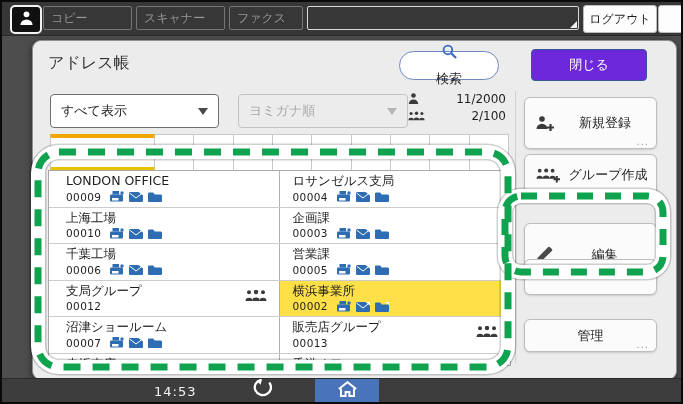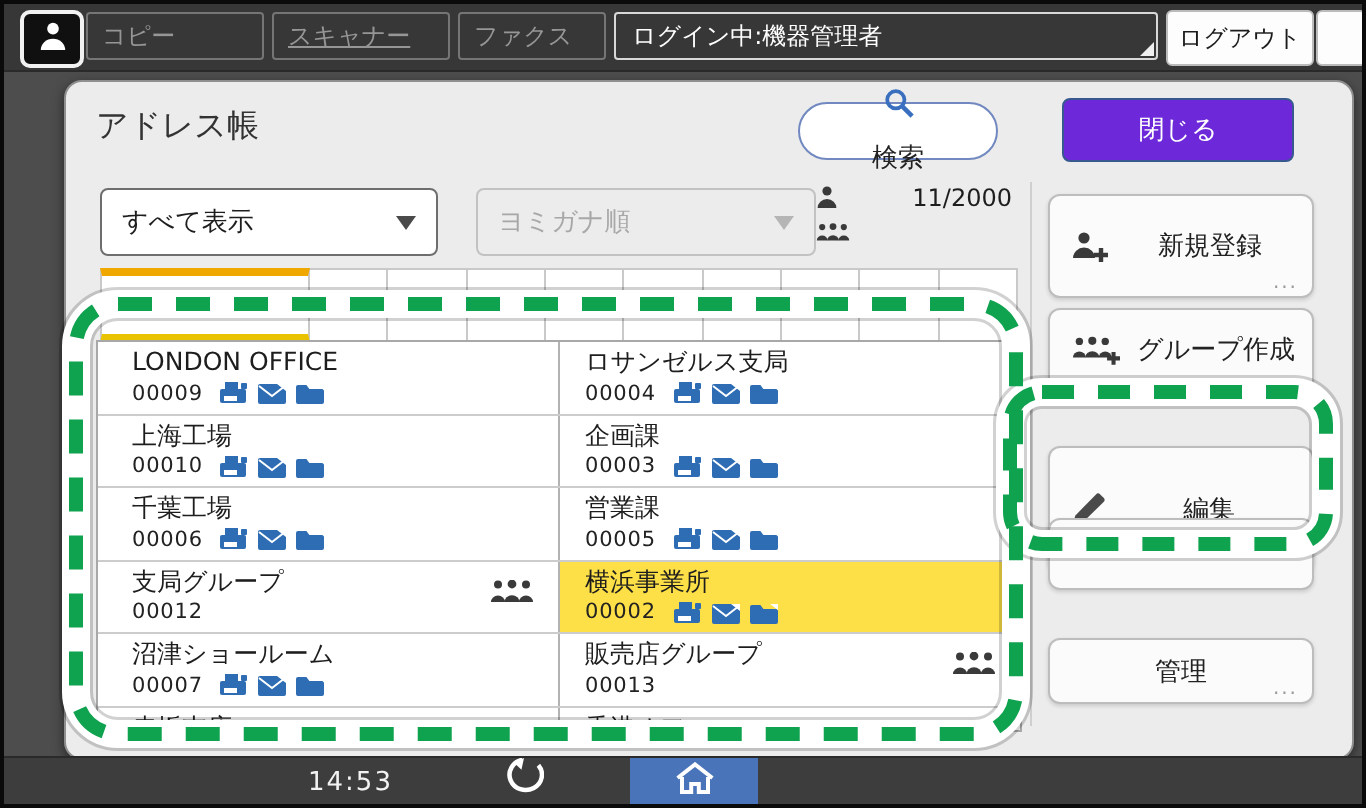--- a/index.html
+++ b/index.html
@@ -76,24 +76,23 @@
       <span>
         <svg width="15" height="15" viewBox="0 0 16 16">
             <g fill="#fff">
               <circle cx="8" cy="4.6" r="3.1"></circle>
               <path d="M1.5 16a6.5 6 0 0 1 13 0z"></path>
             </g>
           </svg>
       </span>
     </div>
     <div class="fn-tab" style="left:41px;width:89px;">コピー</div>
-    <div class="fn-tab" style="left:134px;width:89px;text-decoration:underline;">スキャナー</div>
+    <div class="fn-tab" style="left:134px;width:89px;">スキャナー</div>
     <div class="fn-tab" style="left:227px;width:74px;">ファクス</div>
     <div class="login-box">
-      <span>ログイン中:機器管理者</span>
       <span class="login-fold"></span>
     </div>
     <div class="logout-btn">ログアウト</div>
     <div class="moon-btn">
       <span>
         <svg width="13" height="17" viewBox="0 0 13 17">
             <path fill="#141414" d="M9.2 0A8.6 8.6 0 0 0 9.2 16.6 8.6 8.6 0 0 1 9.2 0z"></path>
           </svg>
       </span>
     </div>
@@ -141,20 +140,21 @@
               <g fill="#3a3a3a">
                 <circle cx="4" cy="2.3" r="2"></circle>
                 <circle cx="11" cy="2" r="2.2"></circle>
                 <circle cx="18" cy="2.3" r="2"></circle>
                 <path d="M0.5 11a3.5 3.2 0 0 1 7 0z"></path>
                 <path d="M7.2 11a3.8 3.4 0 0 1 7.6 0z"></path>
                 <path d="M14.5 11a3.5 3.2 0 0 1 7 0z"></path>
               </g>
             </svg>
         </span>
+        <span class="num">2/100</span>
       </div>
     </div>
 
     <div class="vdiv"></div>
 
     <div class="tabstrip" id="tabstrip">
         <div class="itab first"></div>
         <div class="itab"></div>
         <div class="itab"></div>
         <div class="itab"></div>

